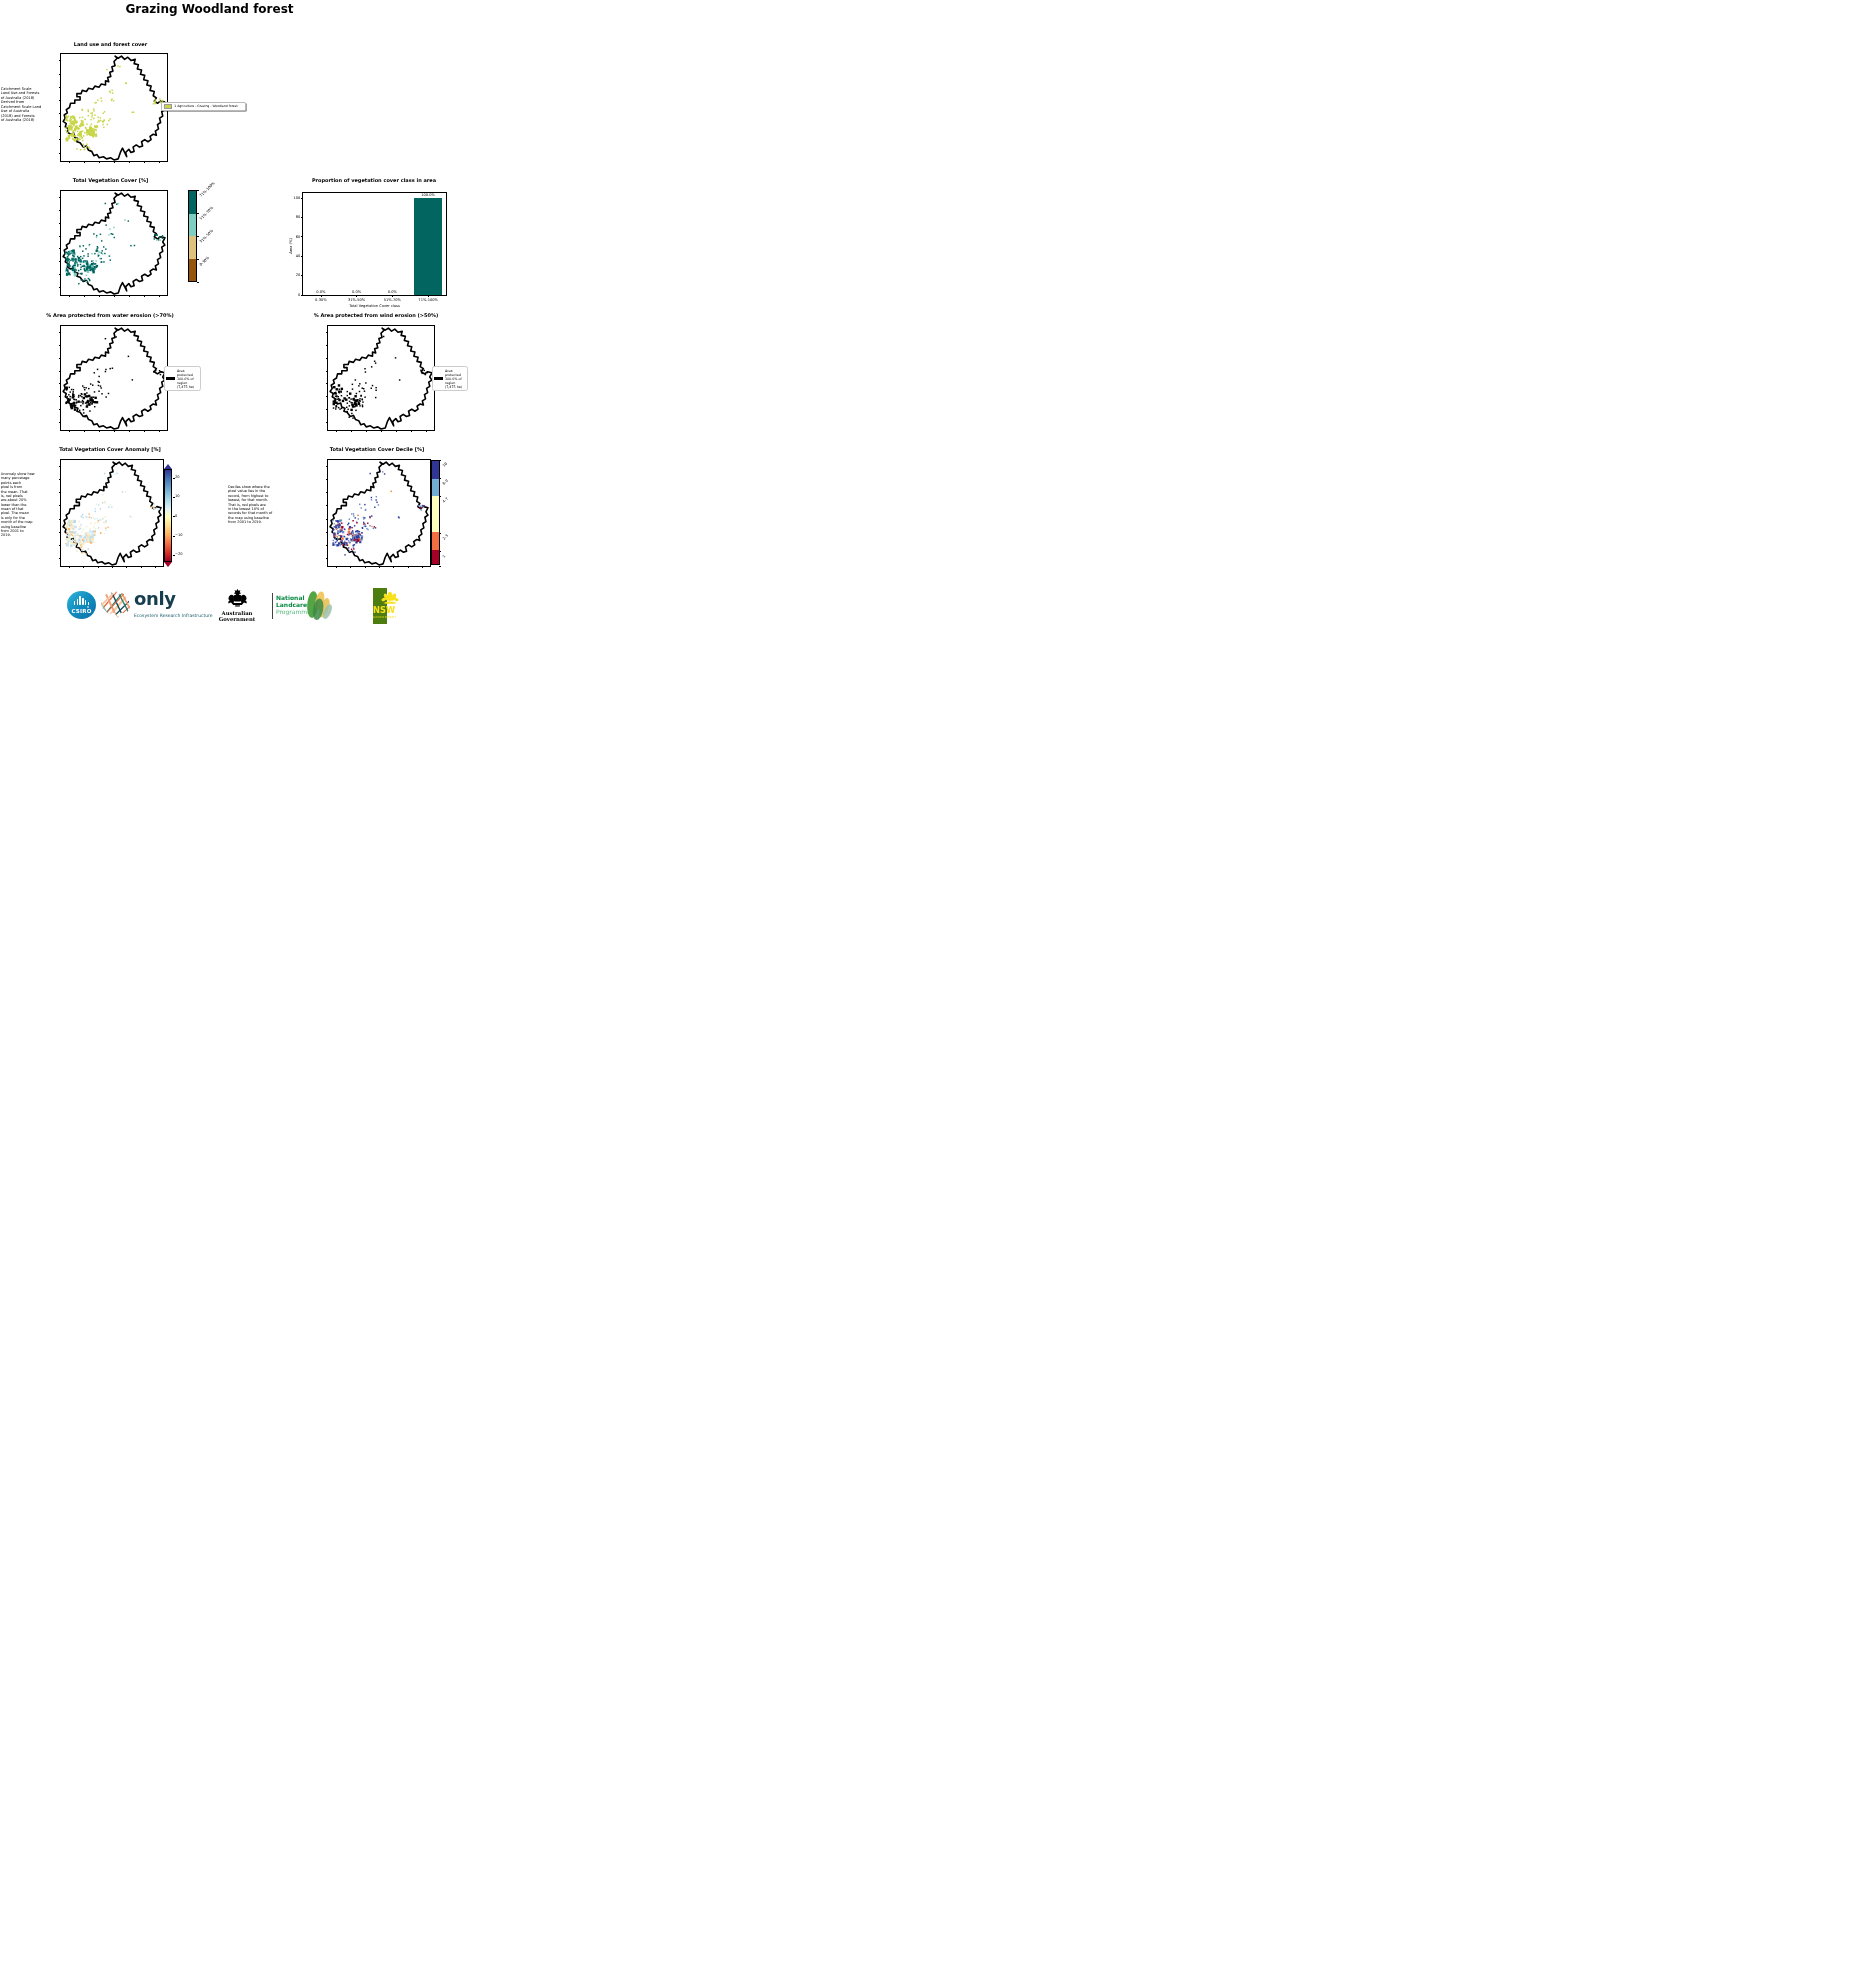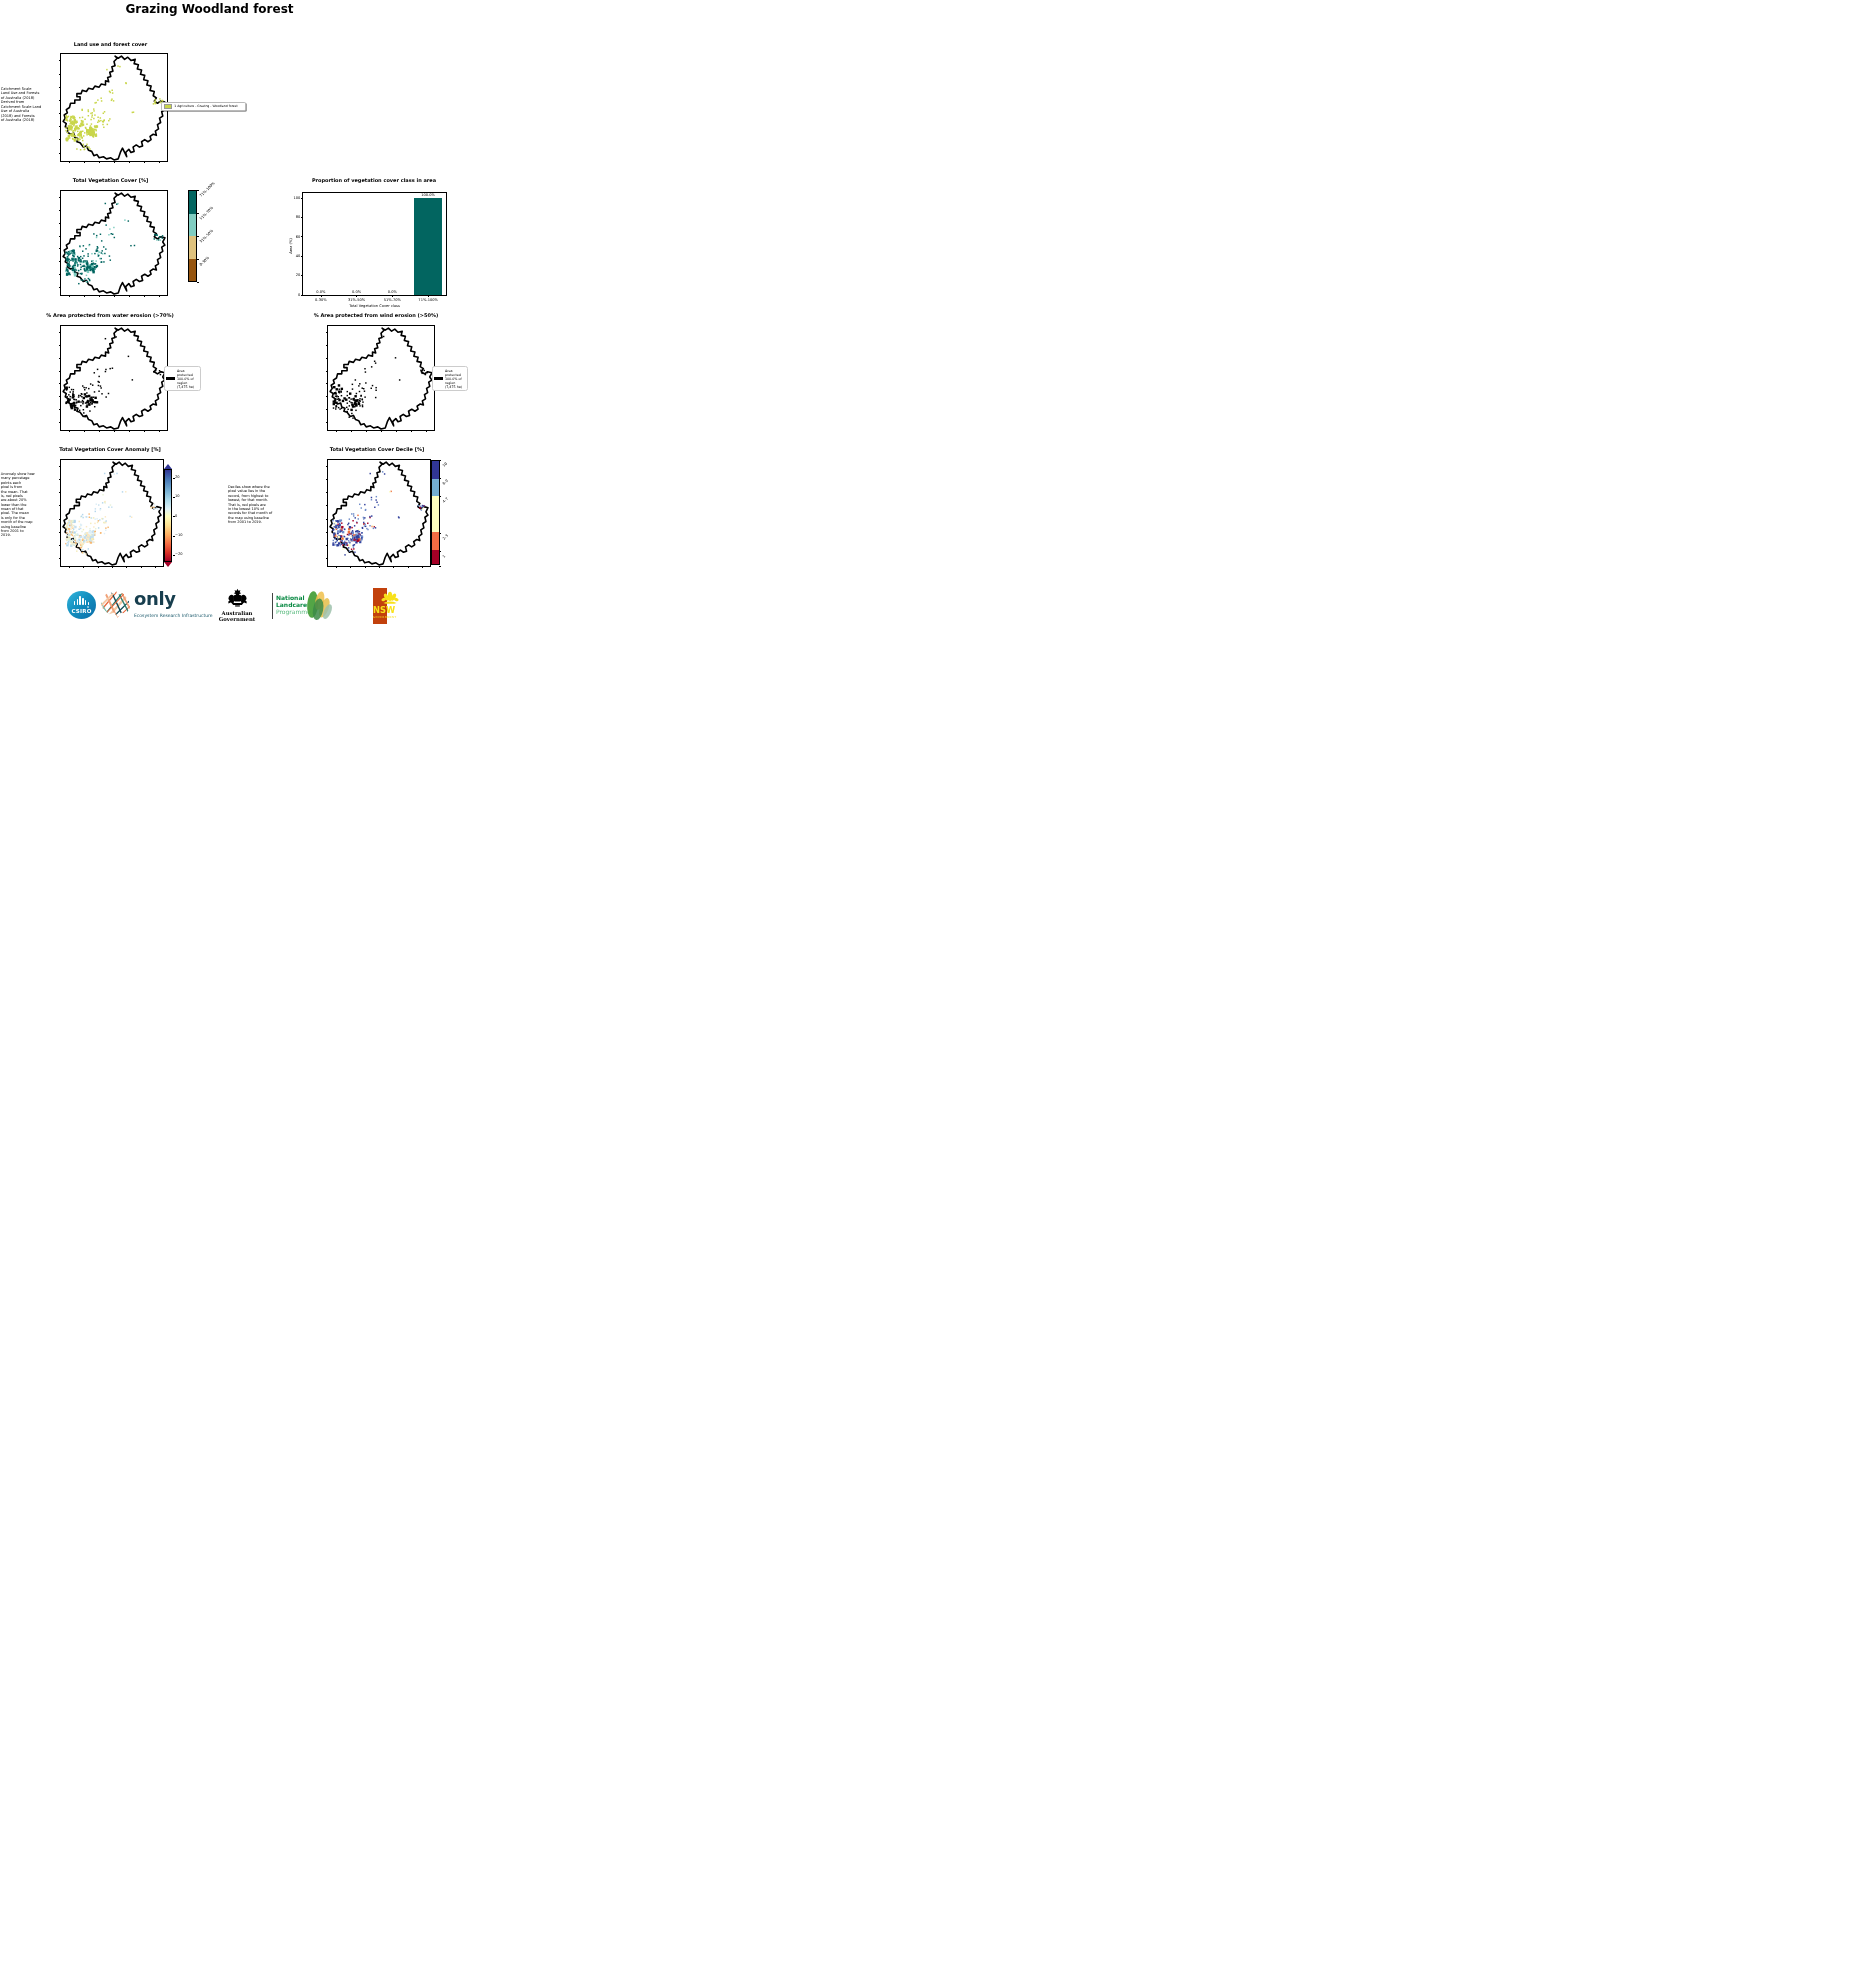--- a/index.html
+++ b/index.html
@@ -60,21 +60,21 @@
               font-weight:bold;font-size:5.5px;letter-spacing:0.2px;}
   #tern-word{position:absolute;left:134px;top:590px;font-size:18px;font-weight:bold;color:#173e4e;
              letter-spacing:-0.4px;line-height:1;}
   #tern-sub{position:absolute;left:134px;top:613px;font-size:4.5px;color:#1c5a6c;}
   #agov-text{position:absolute;left:205px;top:610px;width:64px;text-align:center;
              font-family:"DejaVu Serif","Liberation Serif",serif;font-weight:bold;font-size:5.3px;}
   #gov-divider{position:absolute;left:272px;top:593px;width:0.6px;height:26px;background:#444;}
   #landcare-text{position:absolute;left:276px;top:594px;font-size:6px;font-weight:bold;
                  color:#0a8a44;line-height:1.2;}
   #landcare-text .prog{font-weight:normal;color:#56b97c;}
-  #nsw-logo{position:absolute;left:373px;top:588px;width:14px;height:36px;background:#c2410c;}
+  #nsw-logo{position:absolute;left:373px;top:588px;width:14px;height:36px;background:#4d7c0f;}
   #nsw-text{position:absolute;left:0;top:18px;width:100%;text-align:center;color:#f8e11a;
             font-weight:bold;font-size:8.3px;line-height:1;}
   #nsw-sub{position:absolute;left:0;top:28px;width:100%;text-align:center;color:#f8e11a;
            font-size:2.6px;letter-spacing:0.5px;}
 </style>
 </head>
 <body>
 
 <svg width="0" height="0" style="position:absolute">
   <defs>

